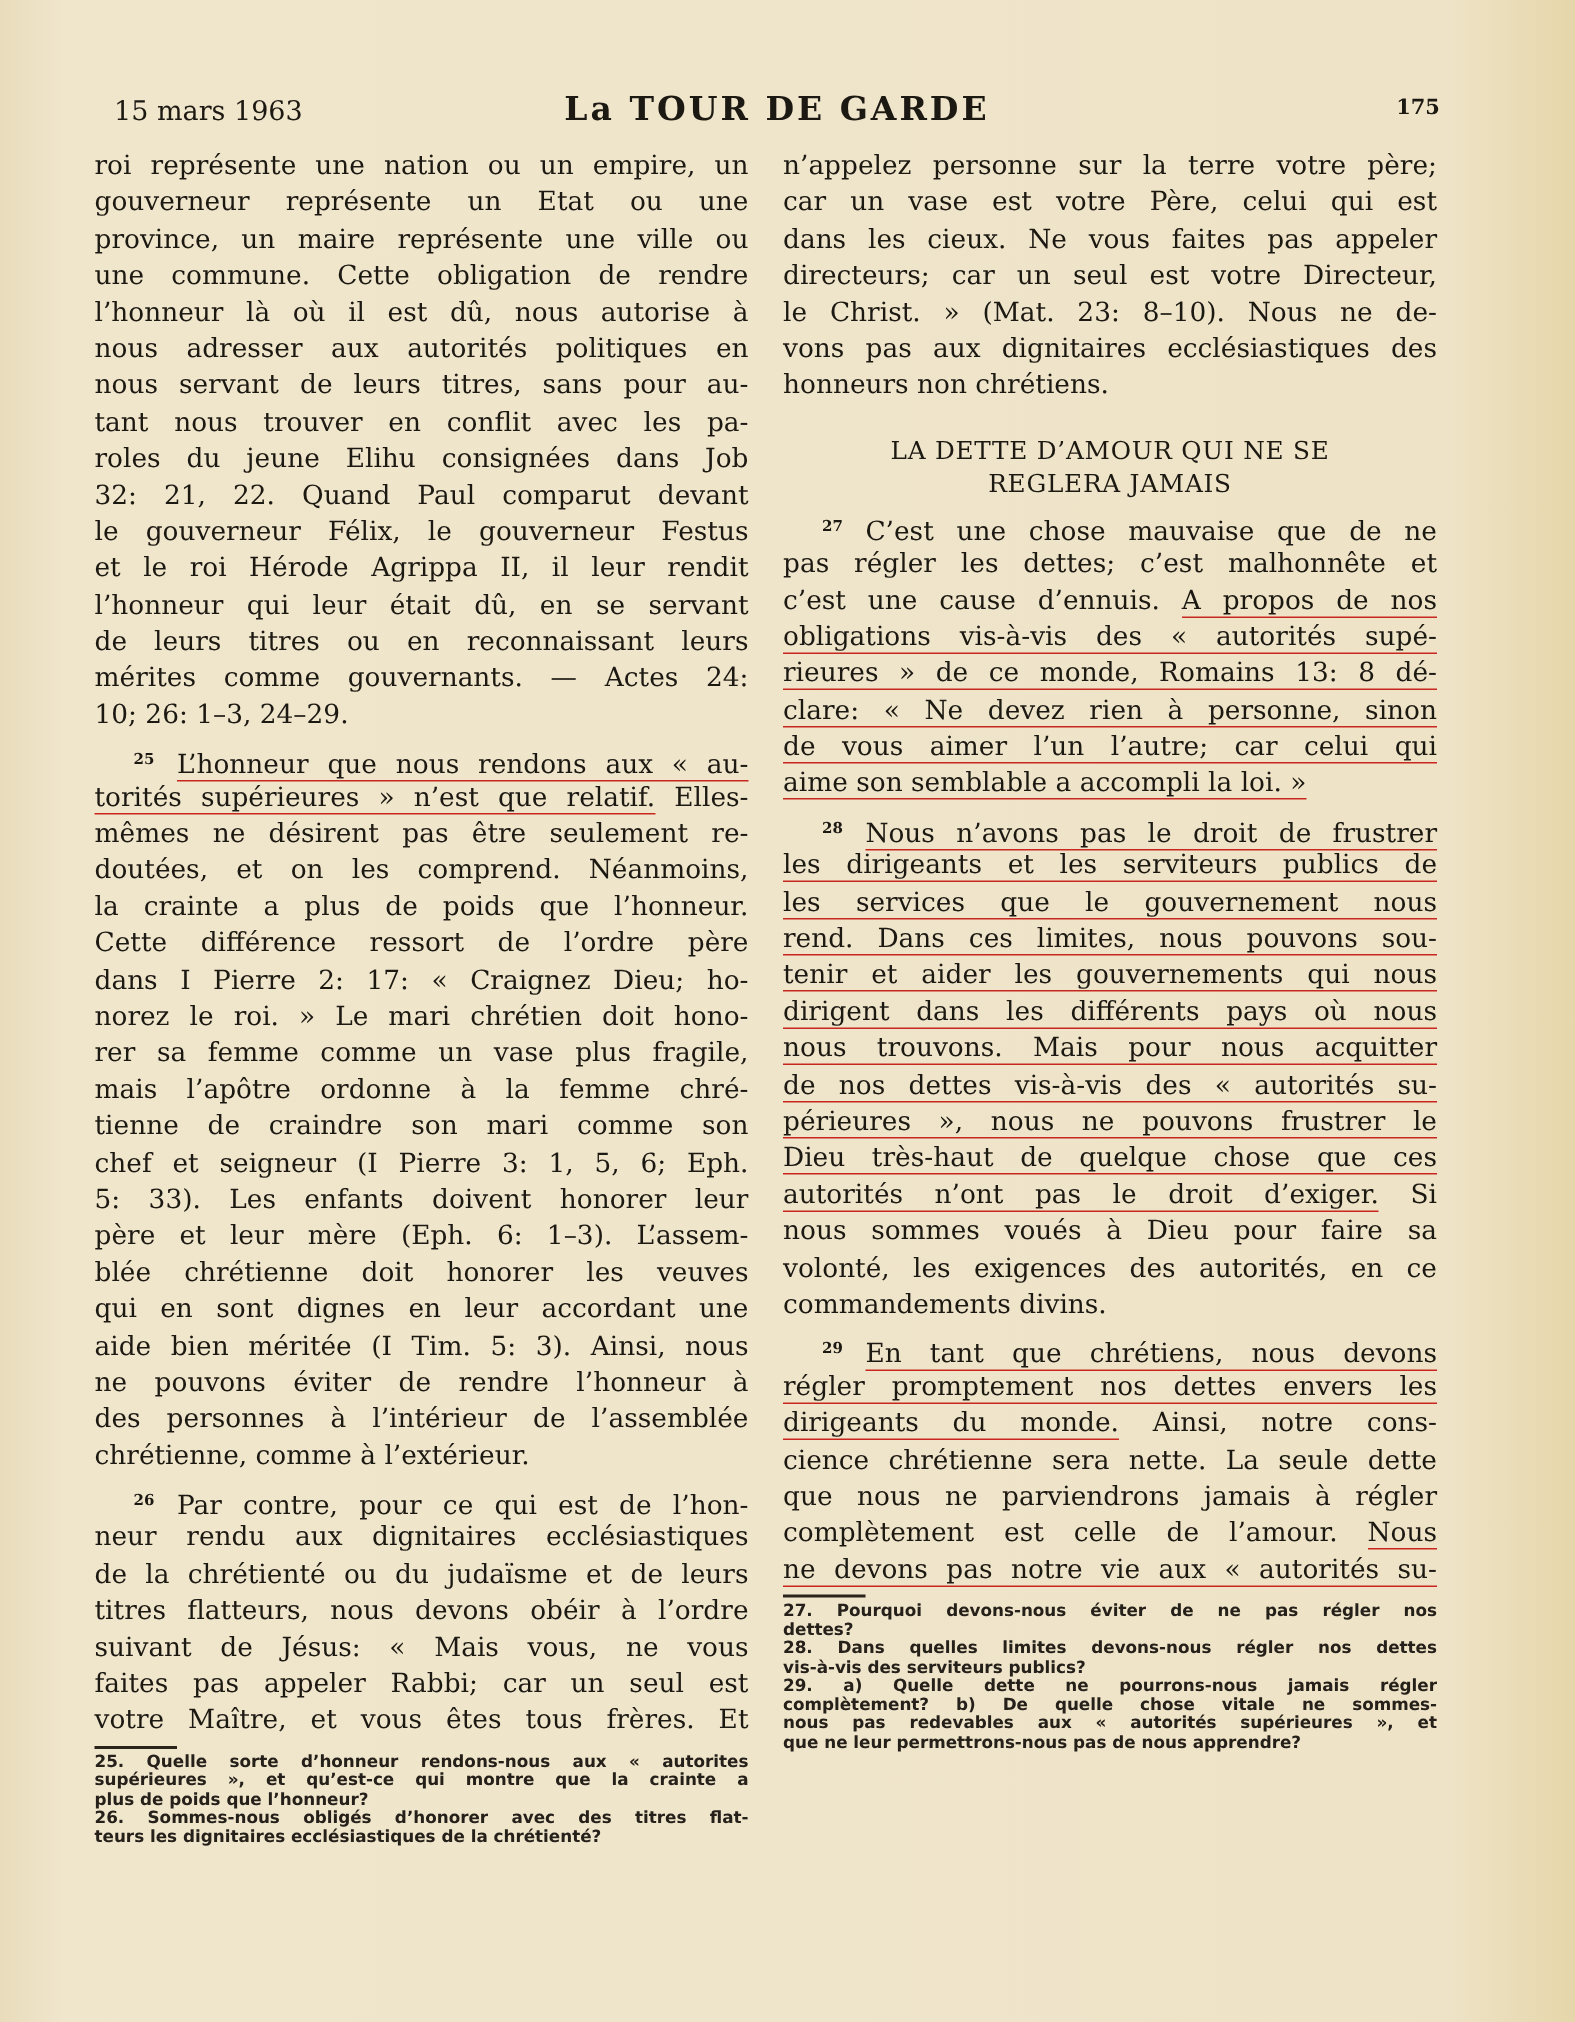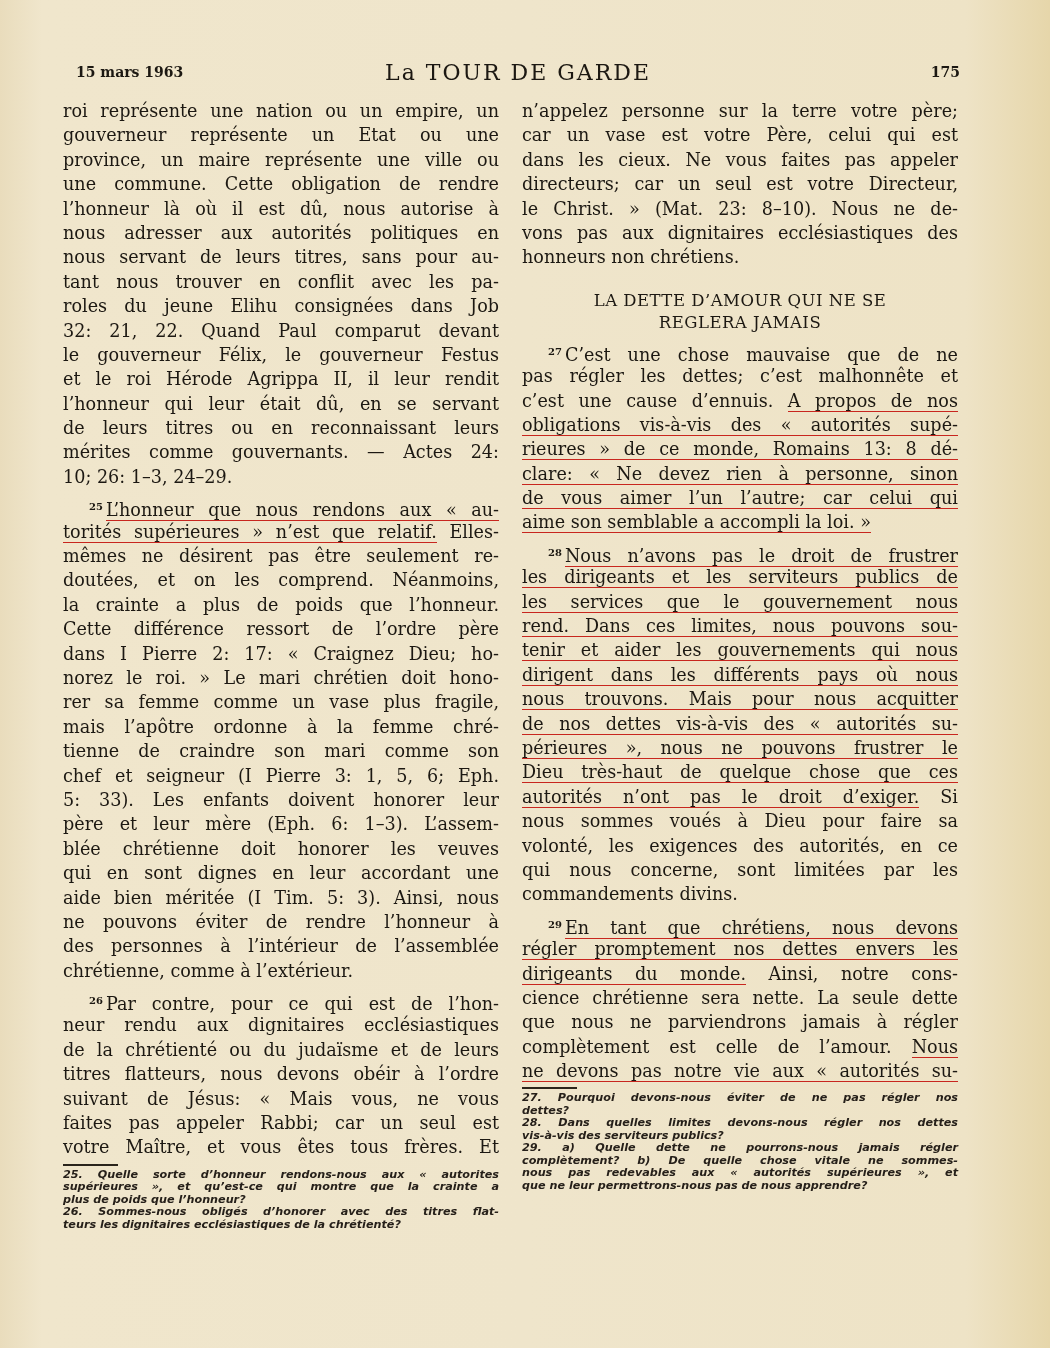--- a/index.html
+++ b/index.html
@@ -5,44 +5,44 @@
   html, body { margin: 0; padding: 0; }
   body {
     width: 1050px; height: 1348px; overflow: hidden;
     background: linear-gradient(90deg, #e9dcbc 0%, #f0e6cc 4%, #efe5cb 50%, #eee3c6 92%, #e6d6aa 100%);
     font-family: "DejaVu Serif", serif;
     color: #1c1812;
     position: relative;
   }
   .page { position: absolute; left: 0; top: 0; width: 1050px; height: 1348px; }
   .header { position: absolute; top: 60px; left: 76px; width: 884px; height: 30px; }
-  .hdr-date { position: absolute; left: 0; top: 4px; font-size: 14px; font-weight: bold; text-align: center; }
-  .hdr-title { position: absolute; left: 0; right: 0; top: 0; text-align: center; font-size: 22px; font-weight: normal; letter-spacing: 2px; }
+  .hdr-date { position: absolute; left: 0; top: 4px; font-size: 18px; font-weight: normal; text-align: center; }
+  .hdr-title { position: absolute; left: 0; right: 0; top: 0; text-align: center; font-size: 22px; font-weight: bold; letter-spacing: 2px; }
   .hdr-page { position: absolute; right: 0; top: 4px; font-size: 14px; font-weight: bold; }
 
   .col { position: absolute; top: 99px; width: 436px; }
   .col-left { left: 63px; }
   .col-right { left: 522px; }
 
   .line {
     height: 24.4px; line-height: 24.4px;
     font-size: 17.6px; white-space: nowrap;
     text-align: justify; text-align-last: justify;
   }
   .line.last { text-align-last: left; }
   .line.indent { padding-left: 26px; }
   .line.ul span.u { border-bottom: 1.5px solid #c8261e; margin-top: 21px; }
-  .pnum { font-size: 10px; font-weight: bold; vertical-align: 6px; margin-right: 3px; }
+  .pnum { font-size: 10px; font-weight: bold; vertical-align: 6px; margin-right: 15px; }
   .gap { height: 6px; }
 
   .subheading { text-align: center; font-weight: normal; font-size: 16.5px; line-height: 22px; letter-spacing: 0.5px; margin: 20px 0 6px 0; }
 
   .footrule { width: 55px; border-top: 2px solid #2a241b; margin: 4px 0 3px 0; }
   .fnote { font-family: "DejaVu Sans", sans-serif; font-size: 11.2px; line-height: 12.5px; font-weight: bold; color: #26201a; text-align: justify; }
-  .fnote .fl { white-space: nowrap; text-align: justify; text-align-last: justify; height: 12.5px; font-style: italic; }
+  .fnote .fl { white-space: nowrap; text-align: justify; text-align-last: justify; height: 12.5px; }
   .fnote .fl.last { text-align-last: left; }
 </style>
 </head>
 <body>
 
 <div class="page">
 
   <div class="header">
     <span class="hdr-date">15 mars 1963</span>
     <div class="hdr-title">La TOUR DE GARDE</div>
@@ -163,21 +163,20 @@
       <div class="line ul"><span class="u">dirigent dans les différents pays où nous</span></div>
       <div class="line ul"><span class="u">nous trouvons. Mais pour nous acquitter</span></div>
       <div class="line ul"><span class="u">de nos dettes vis-à-vis des « autorités su-</span></div>
       <div class="line ul"><span class="u">périeures », nous ne pouvons frustrer le</span></div>
       <div class="line ul"><span class="u">Dieu très-haut de quelque chose que ces</span></div>
       <div class="line ul">
         <span class="u">autorités n’ont pas le droit d’exiger.</span><span> Si</span>
       </div>
       <div class="line">nous sommes voués à Dieu pour faire sa</div>
       <div class="line">volonté, les exigences des autorités, en ce</div>
-      <div class="line">qui nous concerne, sont limitées par les</div>
       <div class="line last">commandements divins.</div>
     </div>
     <div class="gap"></div>
 
     <div>
       <div class="line indent ul">
         <span class="pnum">29</span><span class="u">En tant que chrétiens, nous devons</span>
       </div>
       <div class="line ul"><span class="u">régler promptement nos dettes envers les</span></div>
       <div class="line ul">

